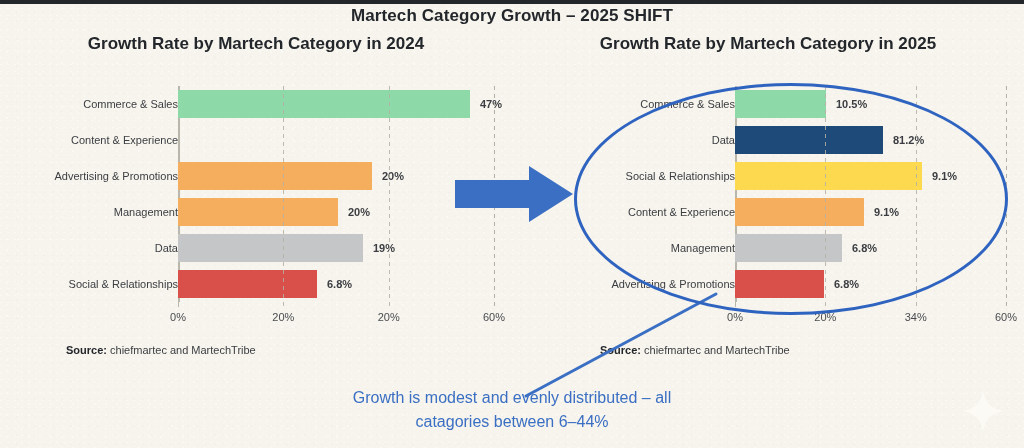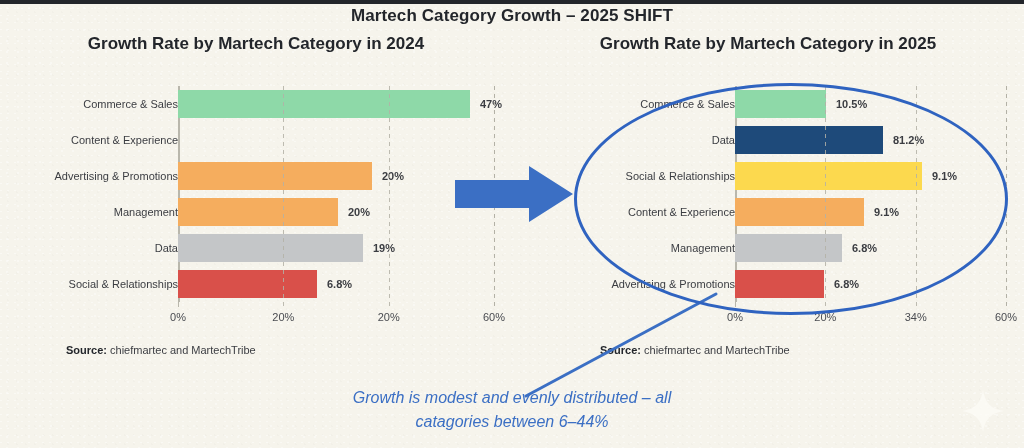--- a/index.html
+++ b/index.html
@@ -79,21 +79,21 @@
   .ellipse{
     position:absolute;left:574px;top:83px;width:428px;height:226px;
     border:3px solid #2f63c0;border-radius:50%;
     z-index:18;pointer-events:none;
   }
 
   .leader{position:absolute;left:520px;top:290px;width:200px;height:110px;z-index:17;}
 
   .annot{
     position:absolute;left:258px;top:386px;width:508px;text-align:center;
-    font-size:16px;font-style:italic;font-weight:500;color:#3b6fc4;line-height:1.5;
+    font-size:16px;font-weight:500;color:#3b6fc4;line-height:1.5;
   }
 
   .sparkle{position:absolute;right:18px;bottom:14px;width:46px;height:46px;opacity:.75;z-index:5;}
 </style>
 </head>
 <body style="background: rgb(246, 244, 236);">
 
 <div id="stage" style="background: rgb(246, 244, 236);">
 
   <div class="topstrip"></div>

